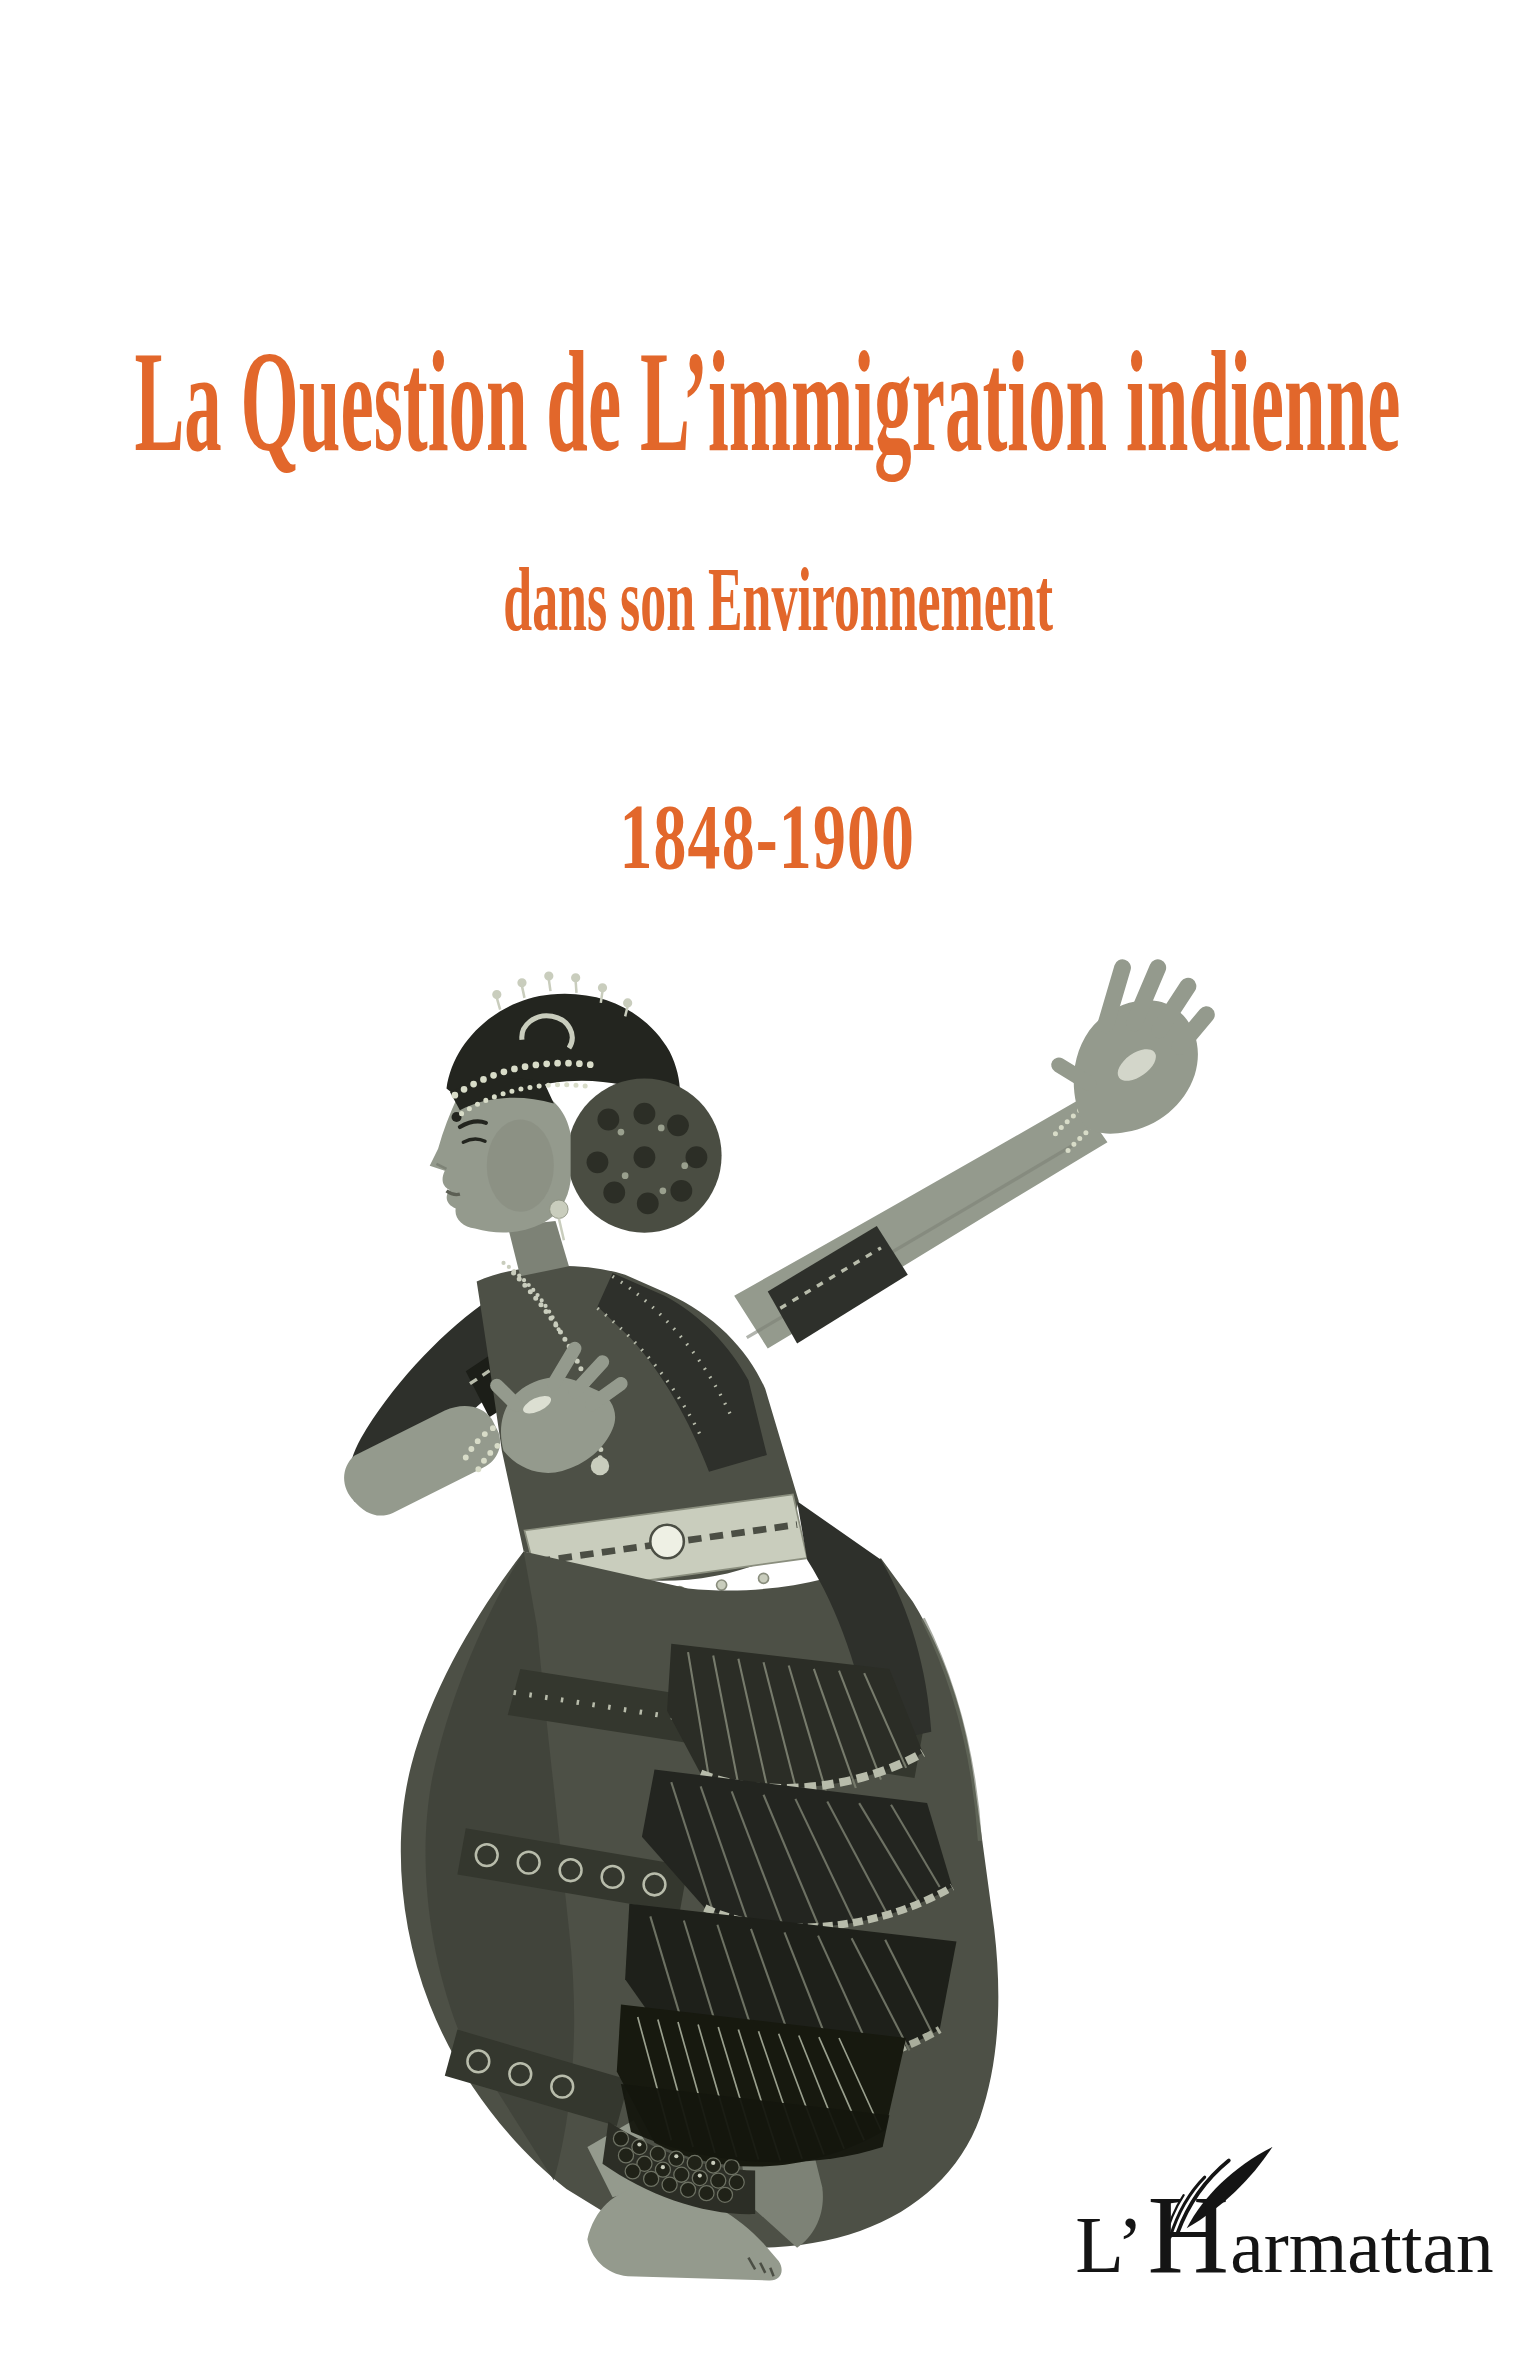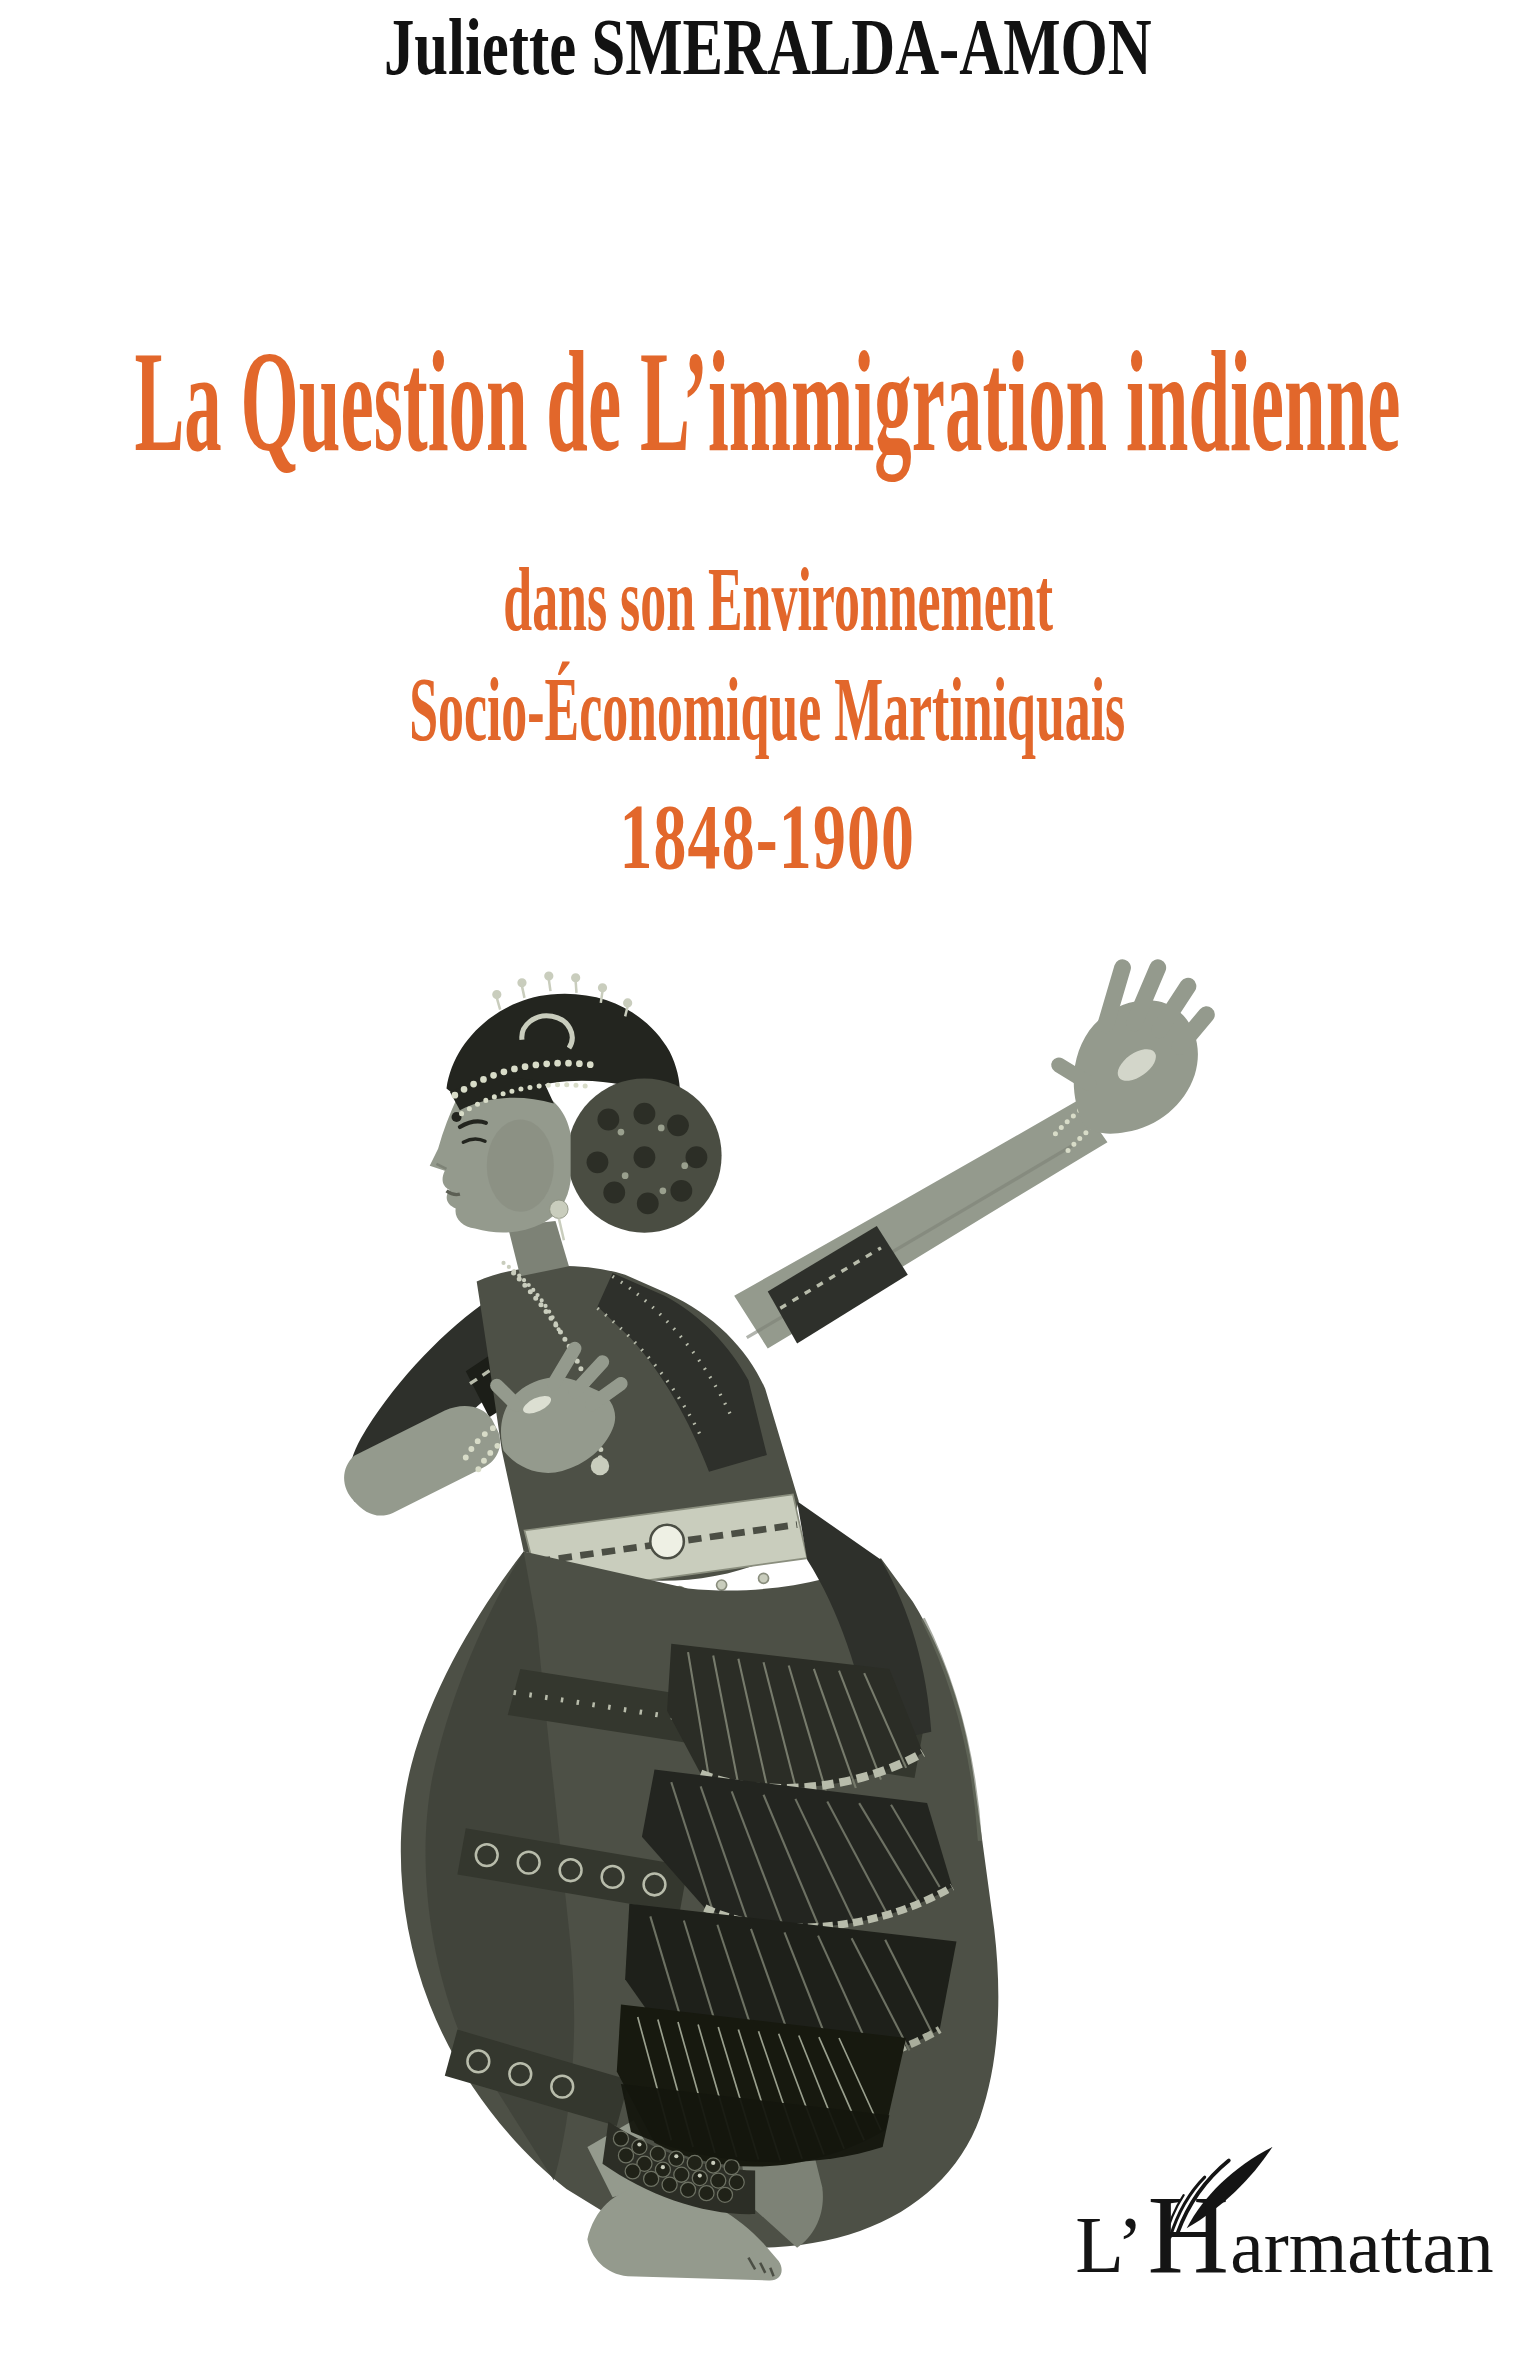--- a/index.html
+++ b/index.html
@@ -38,35 +38,29 @@
   }
   .publisher{
     position:absolute;top:2144px;right:37px;width:424px;height:143px;
   }
 </style>
 </head>
 <body>
 
 <div class="page">
 
-  <div class="heading author">
-    <span class="cond">Juliette SMERALDA-AMON</span>
-  </div>
 
   <div class="heading title">
     <span class="cond">La Question de L’immigration indienne</span>
   </div>
 
   <div class="heading sub sub1">
     <span class="cond">dans son Environnement</span>
   </div>
 
-  <div class="heading sub sub2">
-    <span class="cond">Socio-Économique Martiniquais</span>
-  </div>
 
   <div class="heading years">
     <span class="cond">1848-1900</span>
   </div>
 
   <svg class="photo" viewBox="0 0 1360 1650" aria-hidden="true">
 
     <g>
       <path d="M775,455 C900,385 1050,300 1185,222 L1220,272 C1090,350 945,440 815,518 Z" fill="#949a8d"></path>
       <path d="M790,505 C910,435 1050,352 1180,275" stroke="#7d8276" stroke-width="4" fill="none" opacity="0.6"></path>

